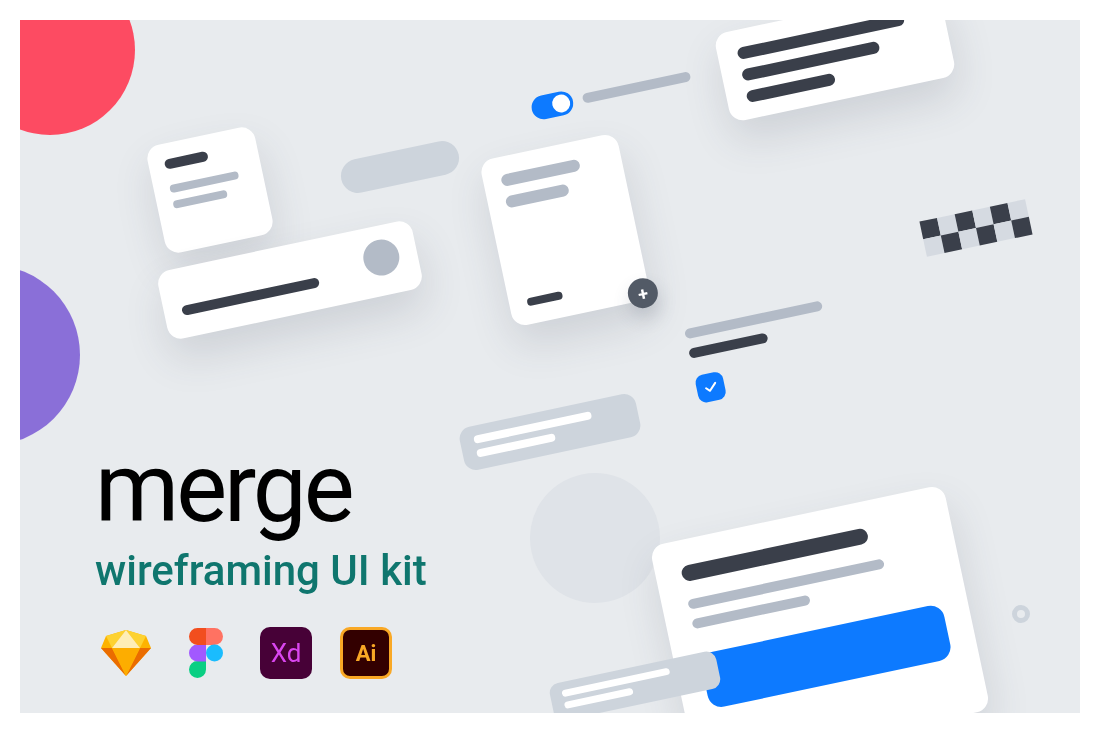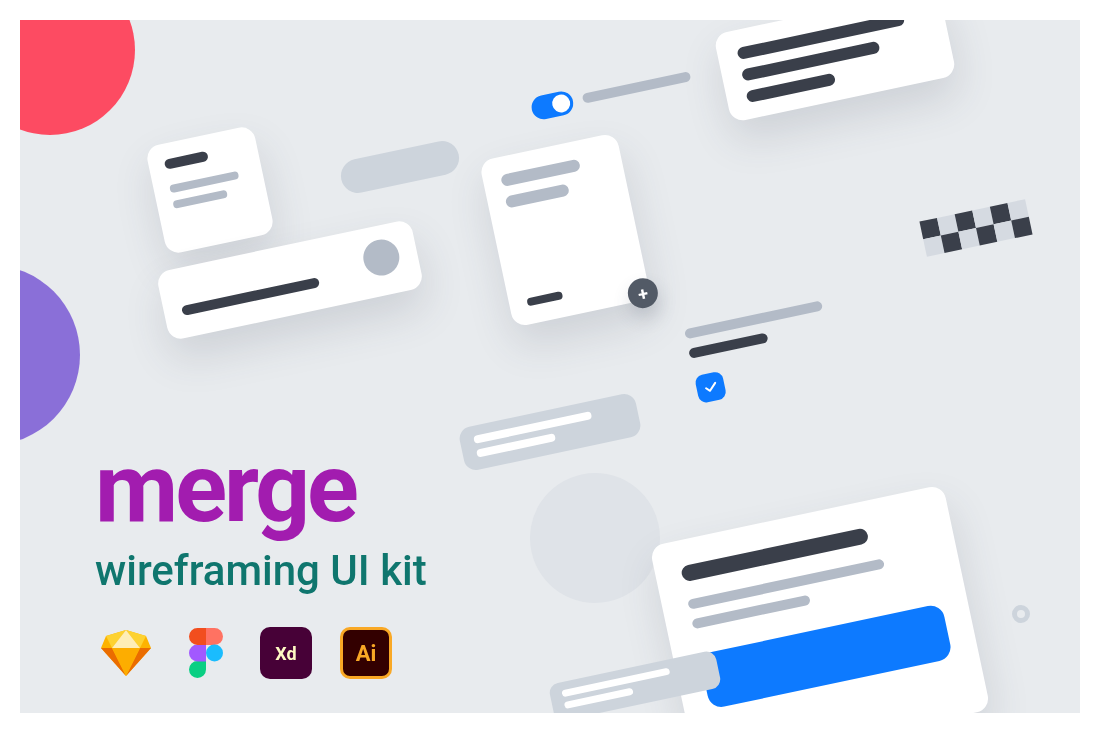--- a/index.html
+++ b/index.html
@@ -30,23 +30,23 @@
     background: #8a6fd8;
     top: 245px; left: -120px;
   }
   
   .headline {
     position: absolute;
     left: 75px; top: 420px;
   }
   .headline h1 {
     font-size: 96px;
-    font-weight: 700;
+    font-weight: 400;
     letter-spacing: -3px;
-    color: #a21caf;
+    color: #000000;
     line-height: 1;
   }
   .headline h2 {
     font-size: 42px;
     font-weight: 500;
     color: #0f766e;
     margin-top: 10px;
   }
   
   .apps {
@@ -58,23 +58,23 @@
   }
   .app-icon {
     width: 52px; height: 52px;
     display: flex;
     align-items: center;
     justify-content: center;
   }
   .app-xd {
     background: #470137;
     border-radius: 10px;
-    color: #fef9c3;
-    font-weight: 700;
-    font-size: 18px;
+    color: #d946ef;
+    font-weight: 400;
+    font-size: 26px;
   }
   .app-ai {
     background: #330000;
     border: 3px solid #f9a825;
     border-radius: 10px;
     color: #f9a825;
     font-weight: 700;
     font-size: 22px;
   }
   

